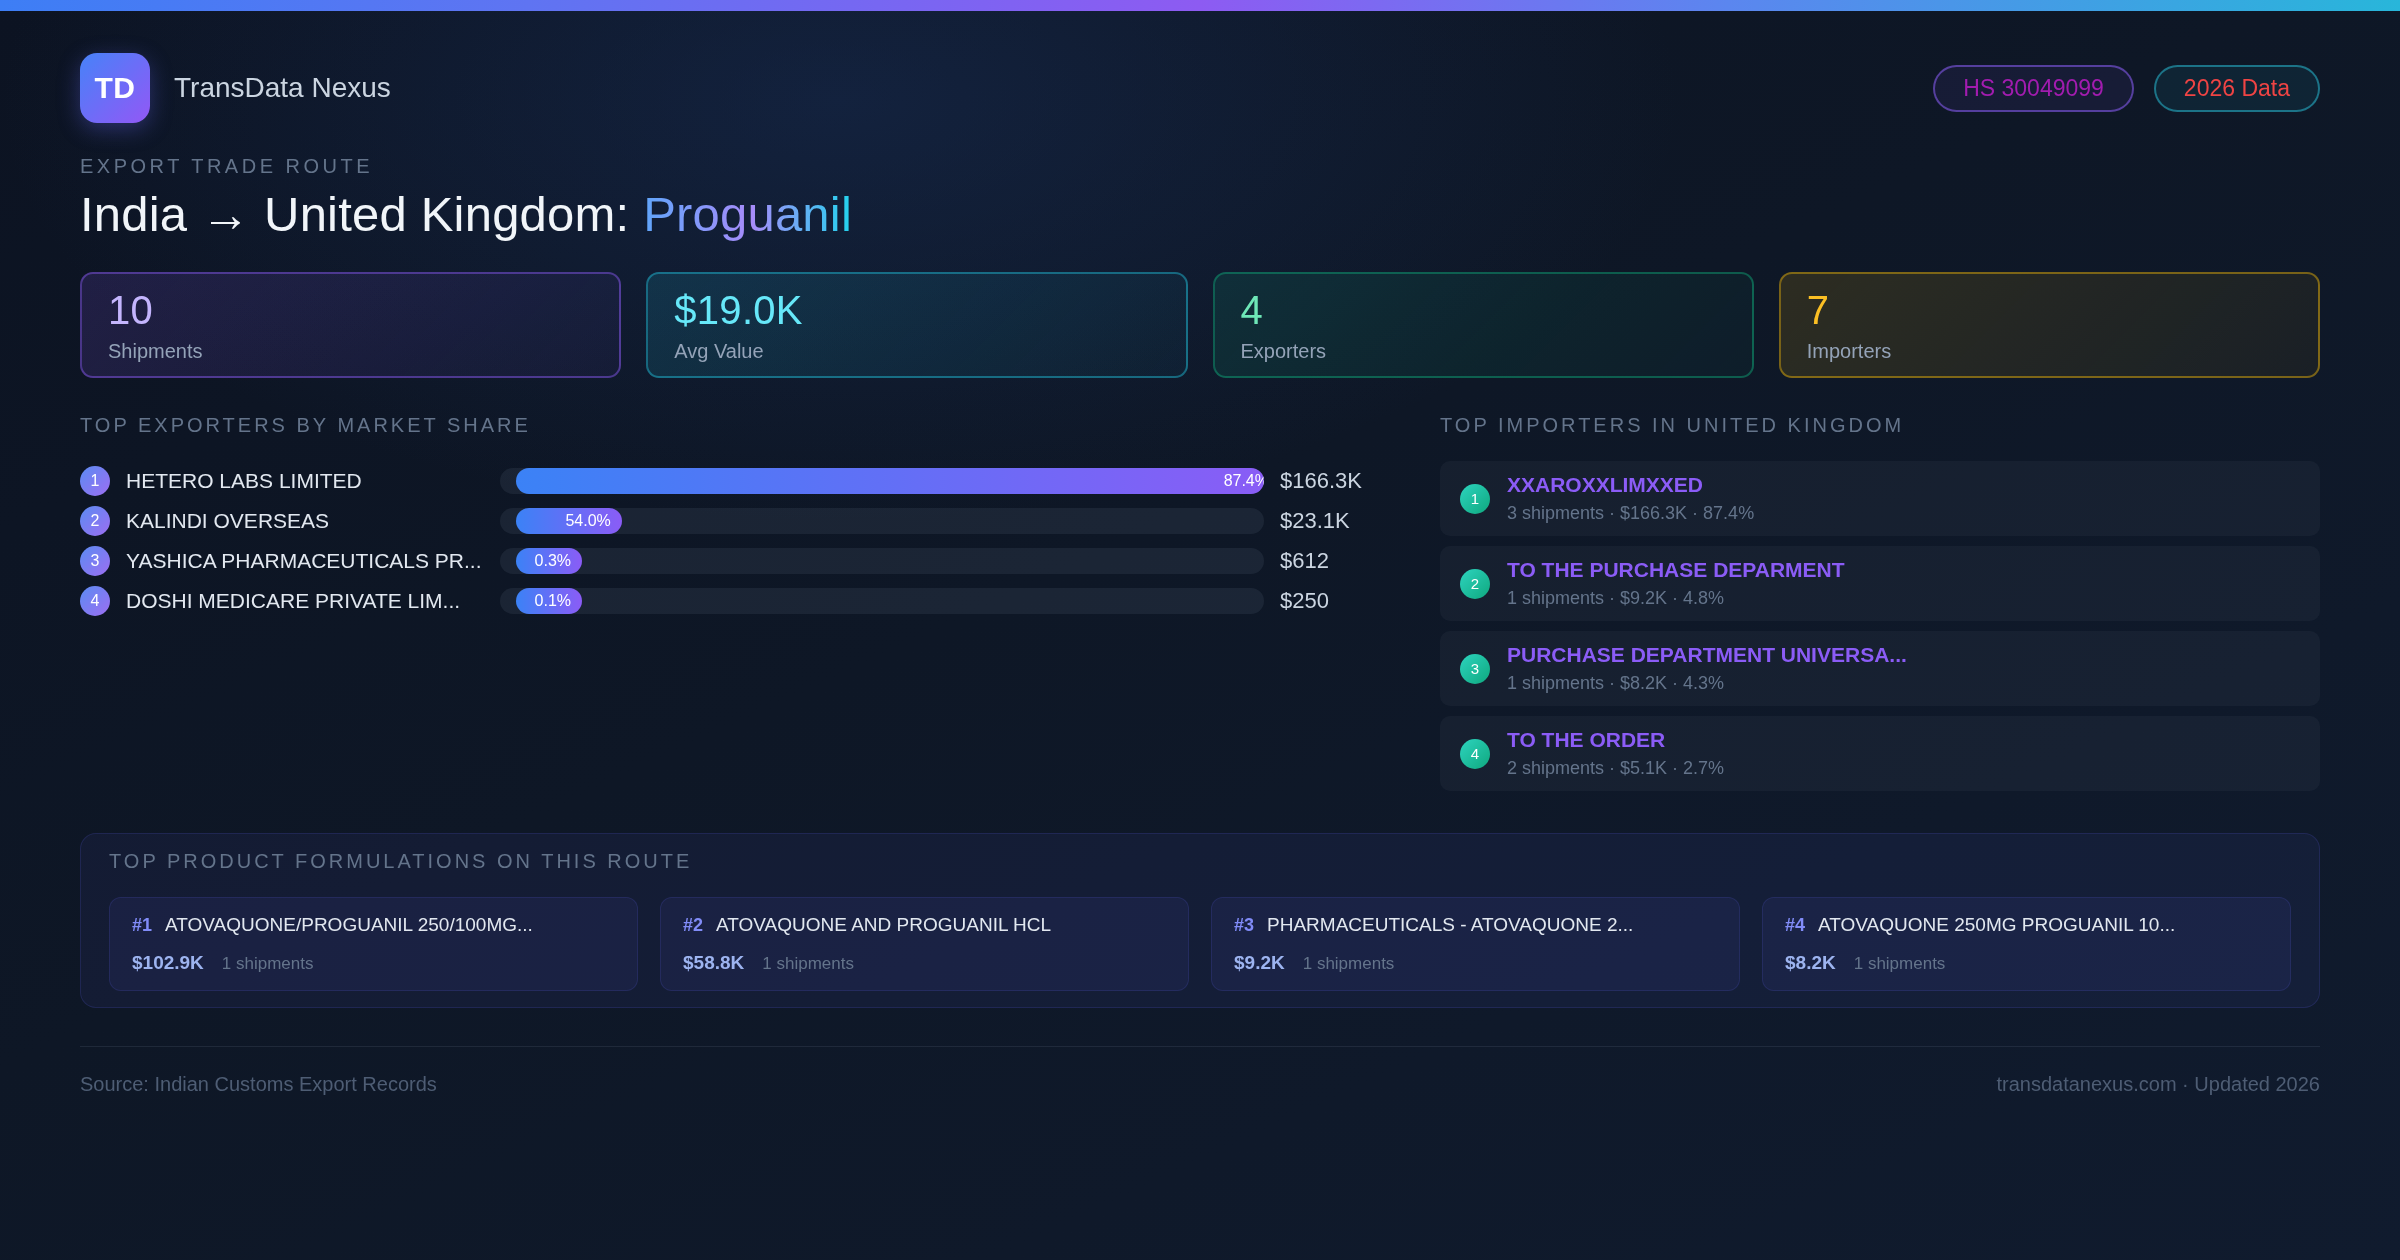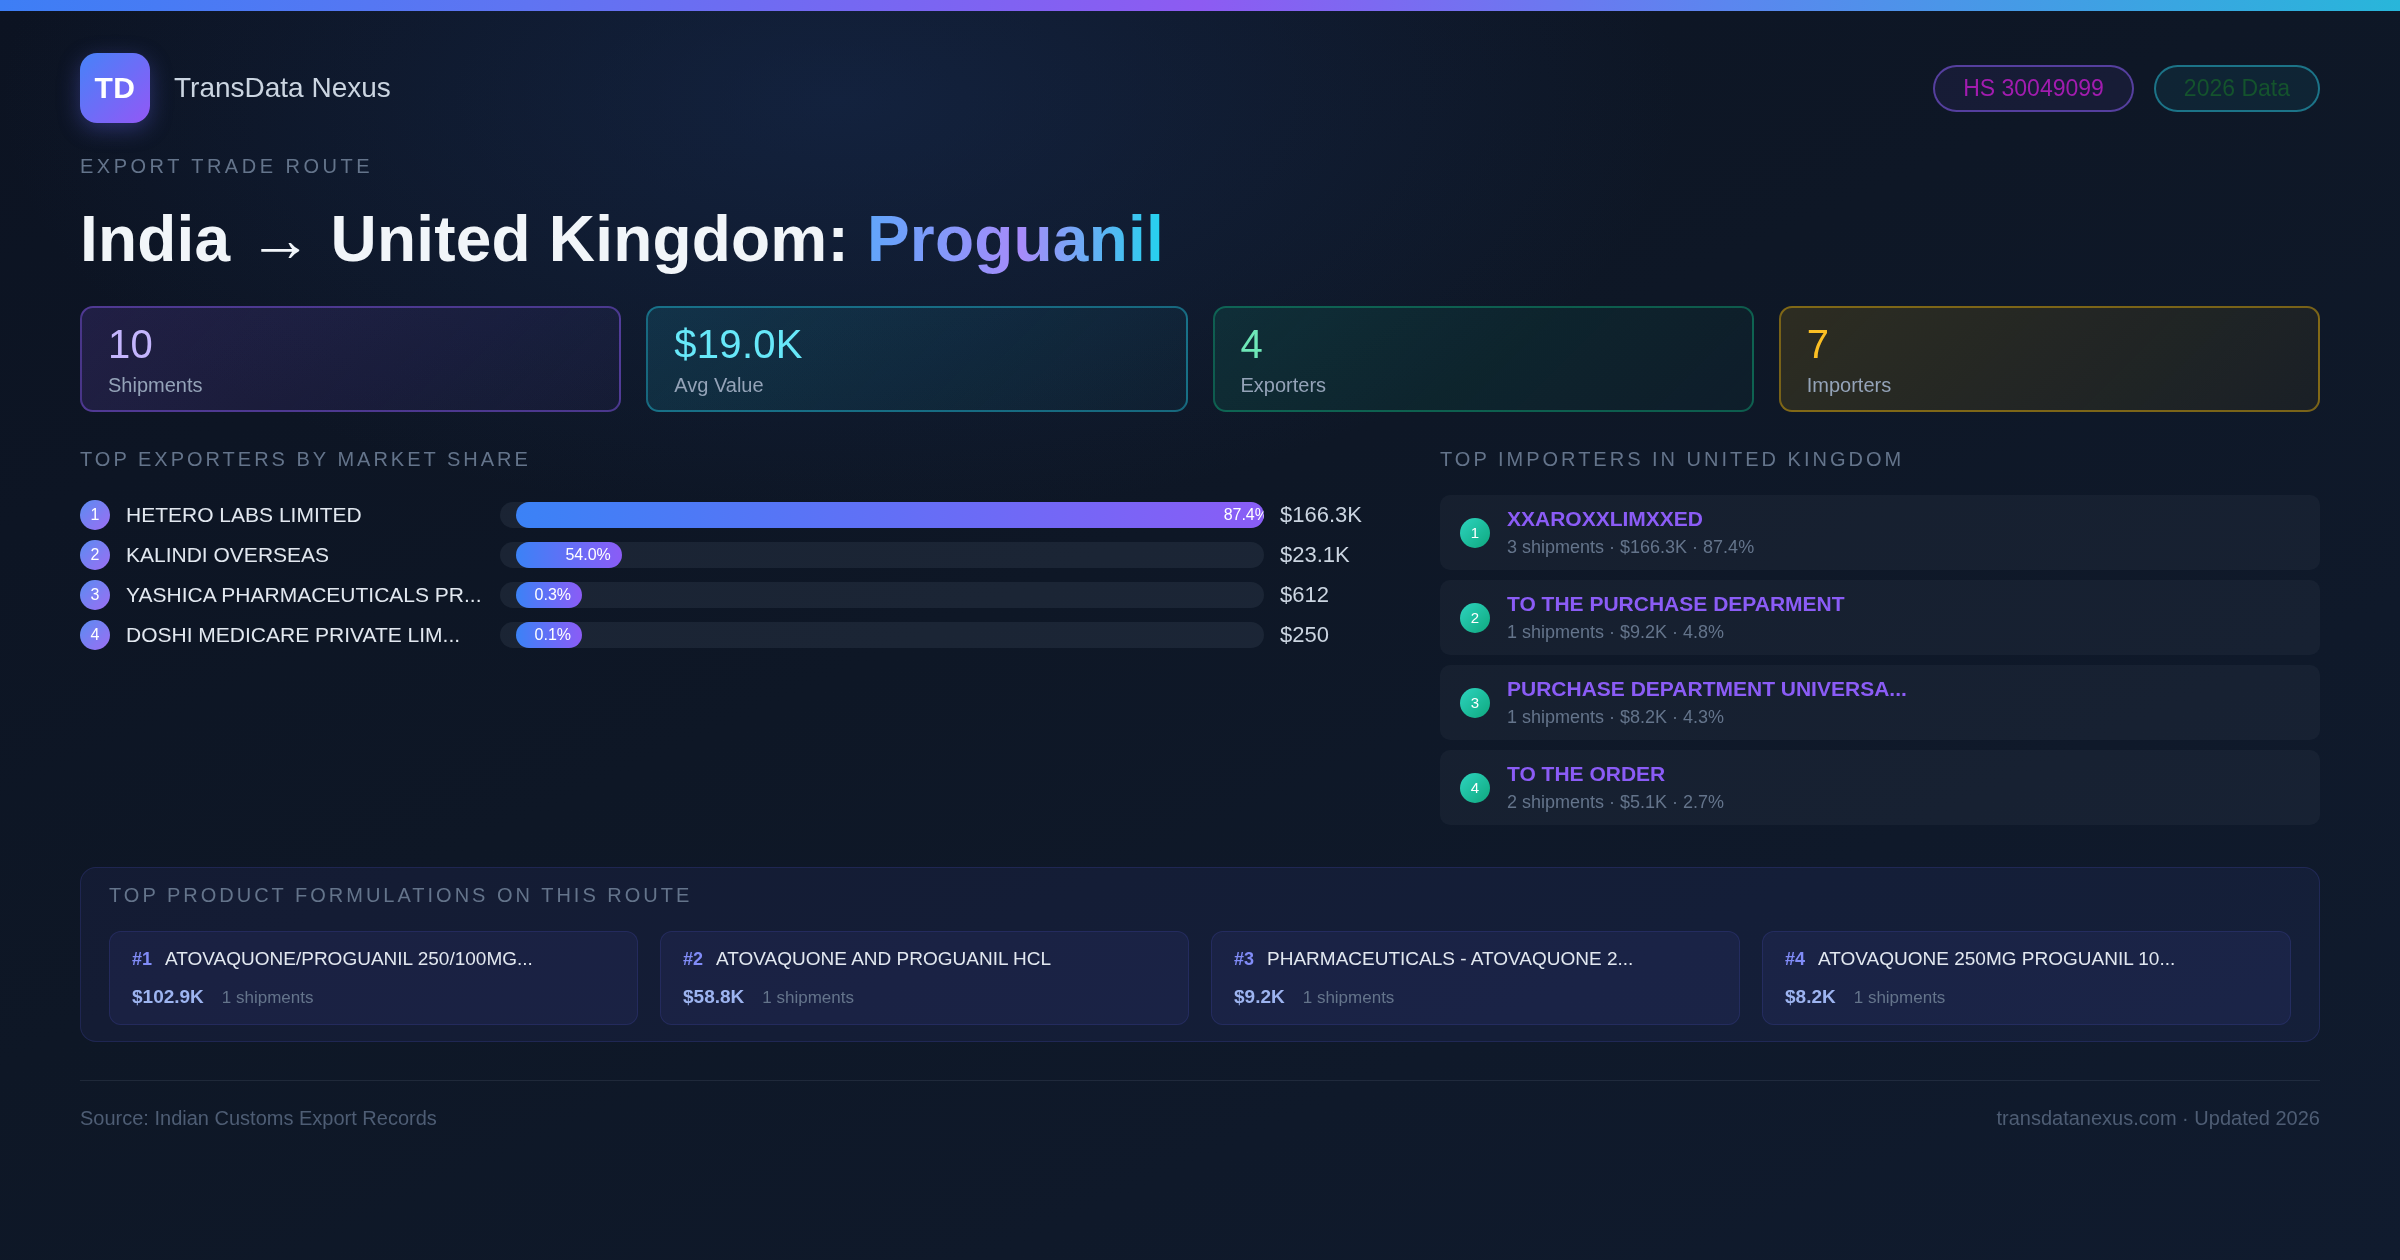--- a/index.html
+++ b/index.html
@@ -21,25 +21,25 @@
   .logo { width:70px; height:70px; border-radius:17px;
     background:linear-gradient(135deg,#4e7ef8 10%,#8b5cf6 90%);
     display:flex; align-items:center; justify-content:center;
     font-size:30px; font-weight:700; color:#ffffff; letter-spacing:0.5px;
     box-shadow:0 6px 22px rgba(99,102,241,0.35); }
   .app-name { font-size:28px; font-weight:500; color:#cbd5e1; }
   .badges { display:flex; gap:20px; }
   .pill { height:47px; padding:0 28px; border-radius:24px; display:flex; align-items:center;
     font-size:23px; font-weight:500; }
   .pill.hs { border:2px solid rgba(139,92,246,0.55); background:rgba(139,92,246,0.08); color:#a21caf; }
-  .pill.year { border:2px solid rgba(45,212,238,0.45); background:rgba(34,211,238,0.07); color:#14532d; }
+  .pill.year { border:2px solid rgba(45,212,238,0.45); background:rgba(34,211,238,0.07); color:#ef4444; }
 
   
   .eyebrow { margin-top:32px; font-size:20px; letter-spacing:3.5px; color:#64748b; font-weight:500; }
-  h1 { margin-top:24px; font-size:64px; font-weight:700; color:#f1f5f9; letter-spacing:0.2px; }
+  h1 { margin-top:8px; font-size:49px; font-weight:400; color:#f1f5f9; letter-spacing:0.2px; }
   .highlight { background:linear-gradient(90deg,#60a5fa 0%,#a78bfa 52%,#22d3ee 100%);
     -webkit-background-clip:text; background-clip:text; color:transparent; }
 
   
   .stats-row { margin-top:30px; display:flex; gap:25px; }
   .stat-card { flex:1; height:106px; border-radius:13px; padding:0 26px;
     display:flex; flex-direction:column; justify-content:center; }
   .stat-value { font-size:40px; font-weight:500; letter-spacing:0.3px; }
   .stat-label { font-size:20px; color:#94a3b8; margin-top:7px; }
   .t-blue   { border:2px solid rgba(96,148,246,0.45);  background:linear-gradient(135deg,rgba(59,130,246,0.16),rgba(59,130,246,0.05)); }

